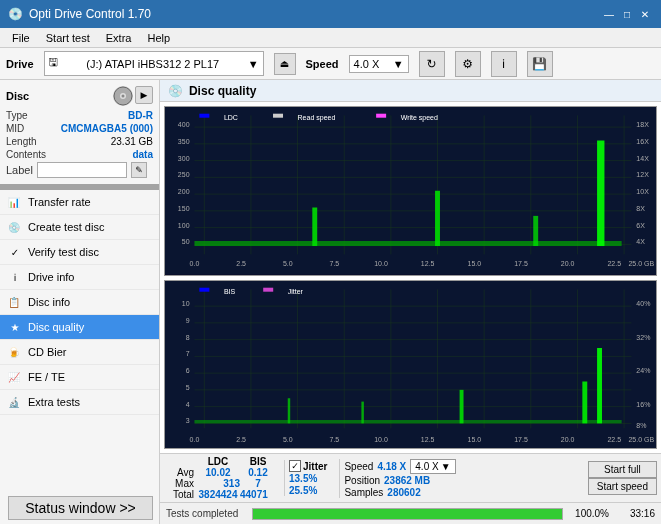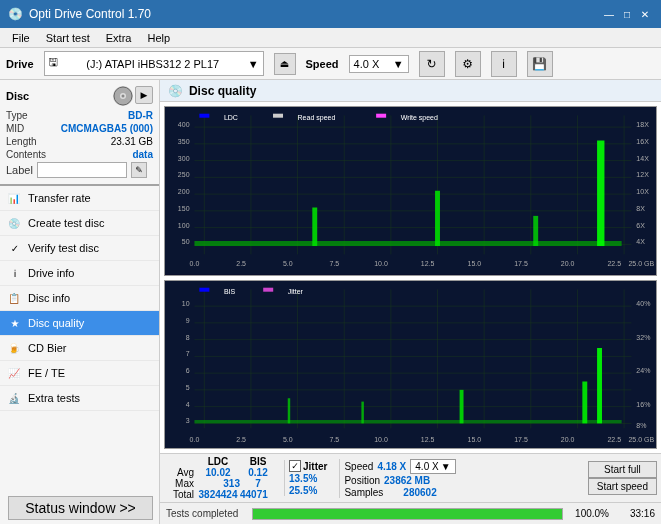--- a/index.html
+++ b/index.html
@@ -24,21 +24,21 @@
     .speed-select { background: white; border: 1px solid #aaa; padding: 2px 4px; font-size: 11px; width: 60px; cursor: pointer; display: flex; align-items: center; justify-content: space-between; }
     .toolbar-btn { width: 26px; height: 26px; background: #e0e0e0; border: 1px solid #aaa; display: flex; align-items: center; justify-content: center; cursor: pointer; font-size: 12px; }
     
     
     .main { display: flex; height: calc(524px - 28px - 20px - 32px); }
     
     
     .sidebar { width: 160px; background: #f5f5f5; border-right: 1px solid #ccc; display: flex; flex-direction: column; }
     
     
-    .disc-panel { padding: 6px; border-bottom: 2px solid #a3a3a3; }
+    .disc-panel { padding: 6px; border-bottom: 6px solid #a3a3a3; }
     .disc-header { display: flex; align-items: center; justify-content: space-between; margin-bottom: 4px; }
     .disc-title { font-weight: bold; font-size: 11px; }
     .disc-icon { width: 20px; height: 20px; background: #ccc; border-radius: 50%; display: flex; align-items: center; justify-content: center; font-size: 8px; }
     .disc-row { display: flex; justify-content: space-between; margin-bottom: 2px; font-size: 10px; }
     .disc-key { color: #333; }
     .disc-val { color: #0066cc; font-weight: bold; }
     .disc-val-black { color: #000; }
     .label-row { display: flex; align-items: center; gap: 4px; margin-top: 2px; }
     .label-input { border: 1px solid #aaa; background: white; width: 90px; height: 16px; font-size: 10px; padding: 0 2px; }
     .label-btn { width: 16px; height: 16px; background: #e0e0e0; border: 1px solid #aaa; display: flex; align-items: center; justify-content: center; cursor: pointer; font-size: 9px; }
@@ -419,21 +419,21 @@
           <span style="color:#0066cc;font-weight:bold;">4.18 X</span>
           <div class="speed-dropdown">
             <span>4.0 X</span>
             <span>▼</span>
           </div>
         </div>
         <div style="display:flex;align-items:center;gap:4px;">
           <span>Position</span>
           <span style="color:#0066cc;font-weight:bold;">23862 MB</span>
         </div>
-        <div style="display:flex;align-items:center;gap:20px;">
+        <div style="display:flex;align-items:center;gap:4px;">
           <span>Samples</span>
           <span style="color:#0066cc;font-weight:bold;">280602</span>
         </div>
       </div>
 
       <div style="flex:1;"></div>
 
       <div style="display:flex;flex-direction:column;gap:0;">
         <button class="btn-start">Start full</button>
         <button class="btn-start">Start speed</button>

